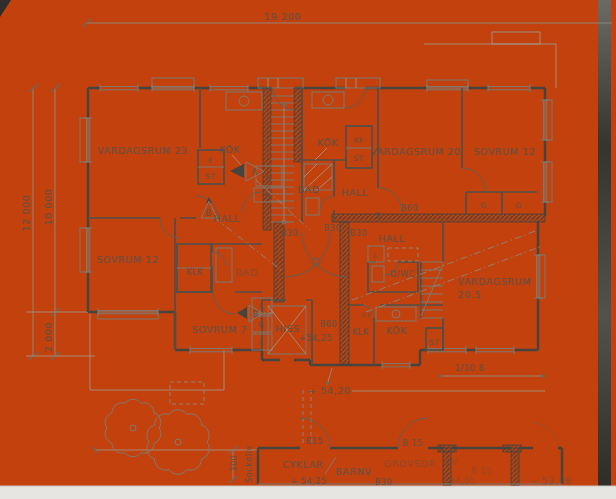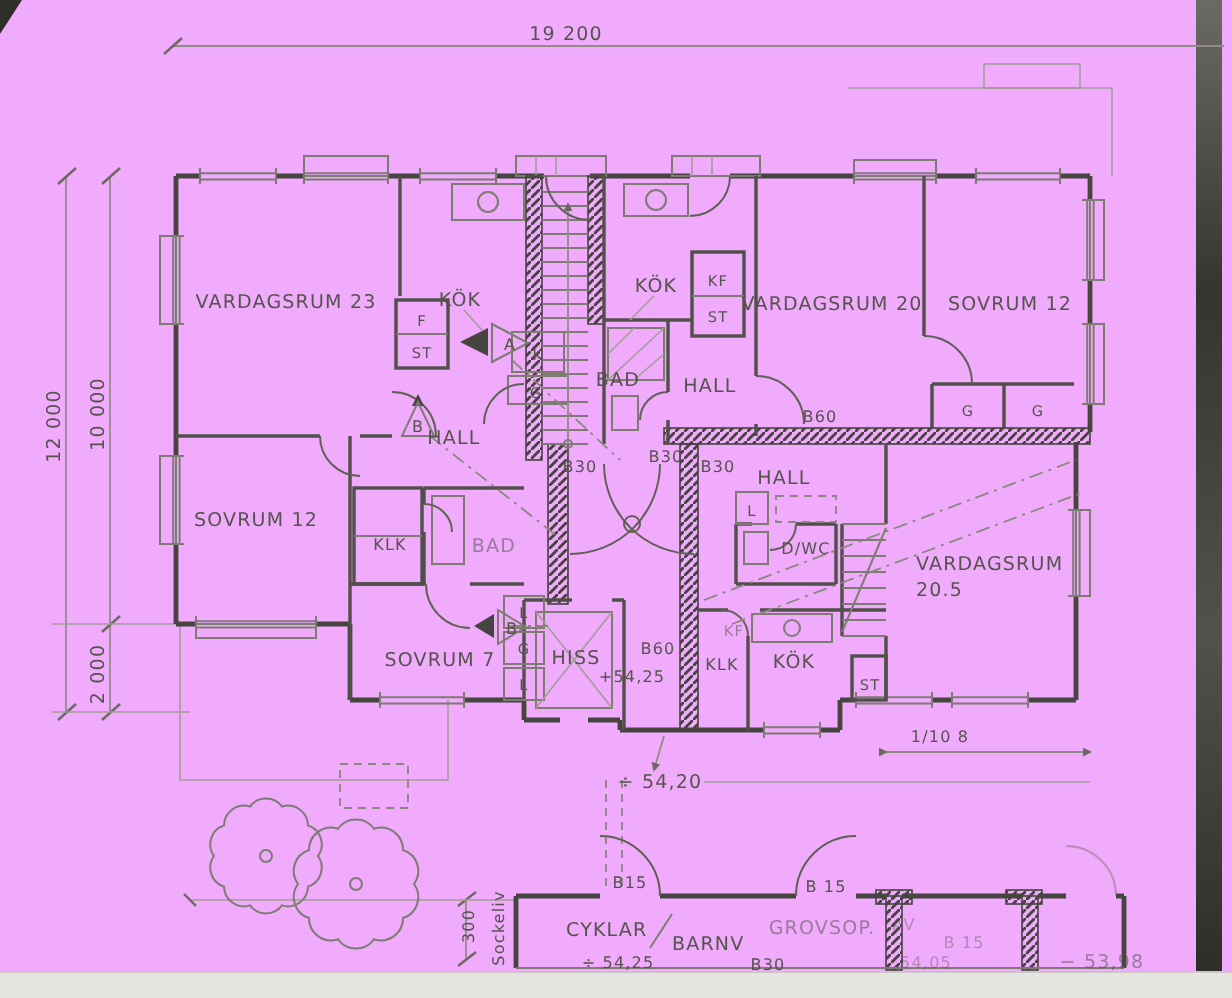--- a/index.html
+++ b/index.html
@@ -1,16 +1,16 @@
 <!DOCTYPE html>
 <html><head>
 <meta charset="utf-8">
 <style>
   html,body{margin:0;padding:0;background:#ffffff;}
-  .page{position:relative;width:616px;height:499px;background:#f0abfc;overflow:hidden;}
+  .page{position:relative;width:616px;height:499px;background:#c2410c;overflow:hidden;}
   svg{position:absolute;left:0;top:0;}
   .w2{stroke:#46443f;stroke-width:2.4;fill:none;}
   .w1{stroke:#514f49;stroke-width:1.7;fill:none;}
   .thin{stroke:#7d7b72;stroke-width:1;fill:none;}
   .vthin{stroke:#a09e93;stroke-width:0.8;fill:none;}
   .dim{stroke:#8f8d83;stroke-width:0.9;fill:none;}
   .tick{stroke:#6b6960;stroke-width:1.2;fill:none;}
   .arc{stroke:#615f56;stroke-width:1;fill:none;}
   .dash{stroke:#8a887d;stroke-width:0.9;fill:none;stroke-dasharray:7 3 1.5 3;}
   .wdash{stroke:#8a887d;stroke-width:0.9;fill:none;stroke-dasharray:4 3;}

